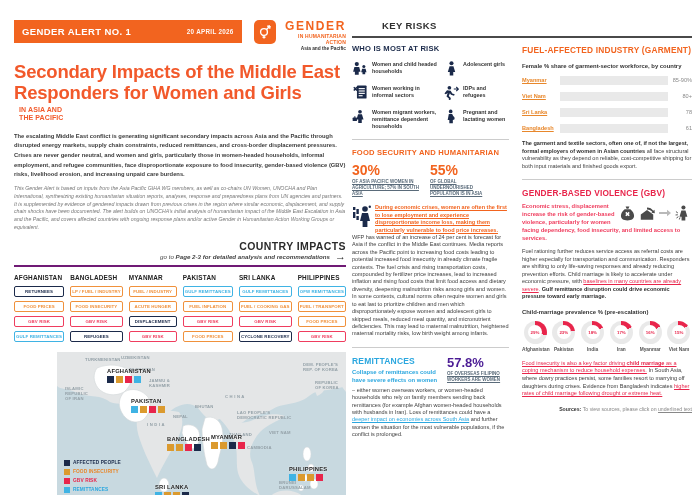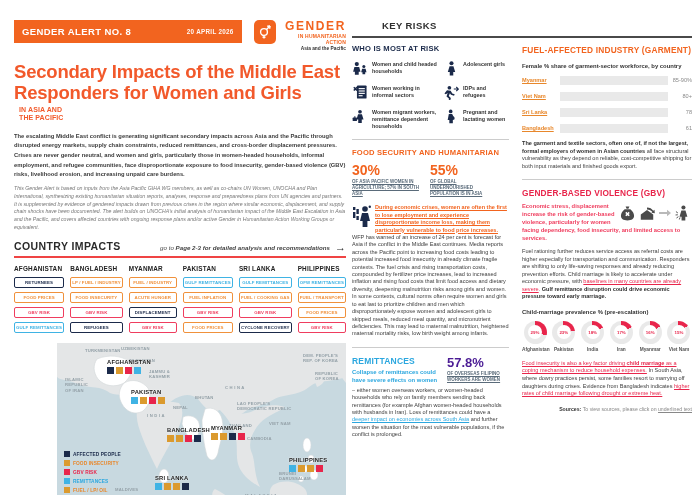--- a/index.html
+++ b/index.html
@@ -18,21 +18,21 @@
   .logo-text1 { color:#F2641F; font-size:12px; font-weight:800; letter-spacing:1.6px; line-height:1; }
   .logo-text2 { color:#F2641F; font-size:5px; font-weight:800; letter-spacing:.2px; margin-top:1px; }
   .logo-text3 { color:#333; font-size:4.8px; font-weight:700; margin-top:1px; }
 
   .title { margin-top:11px; color:#F2592B; font-size:18.5px; line-height:1.13; font-weight:800; letter-spacing:-.2px; }
   .title-region { display:inline-block; vertical-align:baseline; font-size:7px; line-height:1.15; font-weight:800; margin-left:5px; letter-spacing:.1px; }
 
   .lead { margin-top:7px; font-size:5.8px; line-height:1.66; font-weight:700; color:#3b3b3b; }
   .note { margin-top:5px; font-size:5.2px; line-height:1.52; font-style:italic; color:#777; }
 
-  .ci-head { margin-top:8px; display:flex; align-items:flex-end; justify-content:space-between; border-bottom:2px solid #ef4444; padding-bottom:4px; }
+  .ci-head { margin-top:8px; display:flex; align-items:flex-end; justify-content:space-between; border-bottom:2px solid #701a75; padding-bottom:4px;flex-direction:column; }
   .ci-title { font-size:10.5px; font-weight:800; color:#2b2b2b; letter-spacing:.4px; }
   .ci-goto { font-size:6.2px; font-style:italic; color:#444; display:flex; align-items:center; gap:5px; }
   .ci-goto b { font-weight:800; }
   .ci-arrow { font-size:11px; font-weight:700; color:#222; line-height:.8; }
 
   .country-grid { display:grid; grid-template-columns:repeat(6,1fr); gap:6px; margin-top:7px; }
   .country-name { font-size:6.4px; font-weight:800; color:#222; letter-spacing:.2px; margin-bottom:5px; }
   .tag { border:1px solid; border-radius:2px; font-size:4.4px; font-weight:800; text-align:center; padding:2px 1px; margin-bottom:4px; white-space:nowrap; overflow:hidden; letter-spacing:.1px; }
 
   
@@ -113,21 +113,21 @@
   .sources u { text-decoration:underline; }
 </style>
 </head>
 <body>
 
 <div class="page">
 
   <div class="col-left">
     <div class="topbar">
       <div class="alert-bar">
-        <span class="alert-label">GENDER ALERT NO. 8</span>
+        <span class="alert-label">GENDER ALERT NO. 1</span>
         <span class="alert-date">20 APRIL 2026</span>
       </div>
       <div class="logo">
         <div class="logo-badge">
           <svg width="16" height="16" viewBox="0 0 16 16">
               <g stroke="#fff" stroke-width="1.4" fill="none">
                 <circle cx="7" cy="8" r="3.4"></circle>
                 <path d="M9.5 5.5 L13 2"></path>
                 <path d="M13 2 l-2.8 0.3 M13 2 l-0.3 2.8"></path>
                 <path d="M7 11.4 v3"></path>

